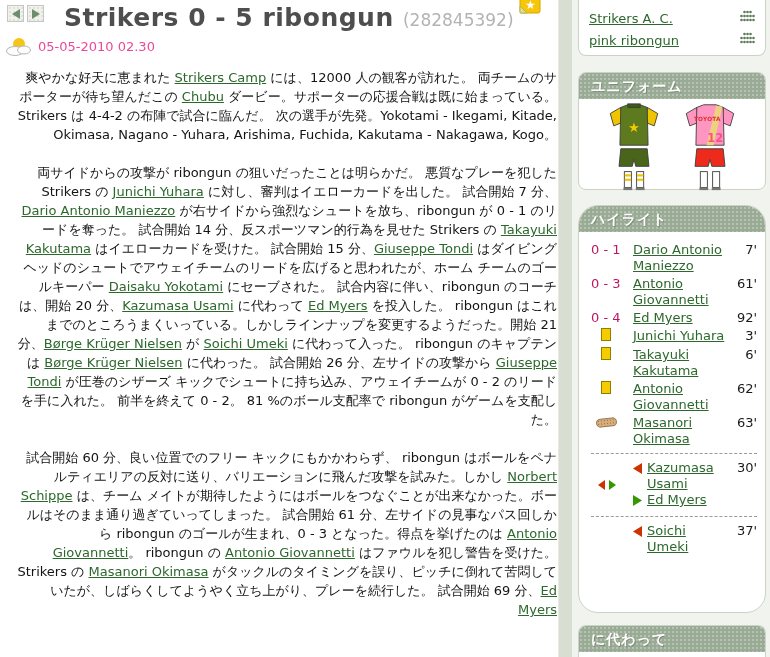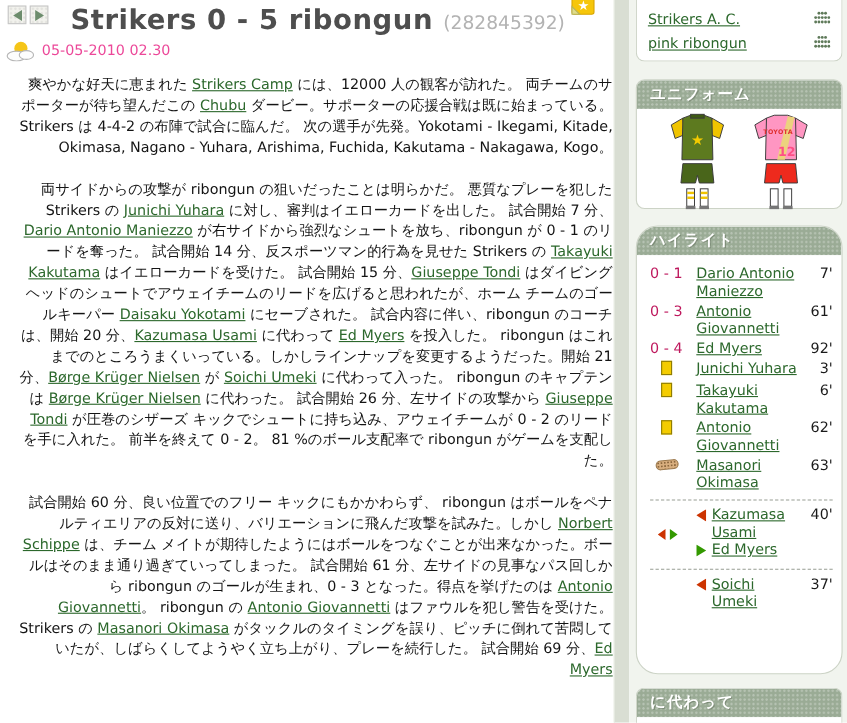--- a/index.html
+++ b/index.html
@@ -263,21 +263,21 @@
               <polygon points="8,1 1,6 8,11" fill="#cc3300"></polygon>
               <polygon points="12,1 19,6 12,11" fill="#339900"></polygon>
             </svg>
           </div>
           <div class="sub-lines">
             <div class="sub-line">
               <span class="mini-arrow"><svg width="9" height="11" viewBox="0 0 9 11">
                   <polygon points="9,0 0,5.5 9,11" fill="#cc3300"></polygon>
                 </svg></span>
               <a class="hl-player glink">Kazumasa Usami</a>
-              <span class="hl-time">40'</span>
+              <span class="hl-time">30'</span>
             </div>
             <div class="sub-line">
               <span class="mini-arrow"><svg width="9" height="11" viewBox="0 0 9 11">
                   <polygon points="0,0 9,5.5 0,11" fill="#339900"></polygon>
                 </svg></span>
               <a class="hl-player glink">Ed Myers</a>
             </div>
           </div>
         </div>
         <div class="hl-dash"></div>

